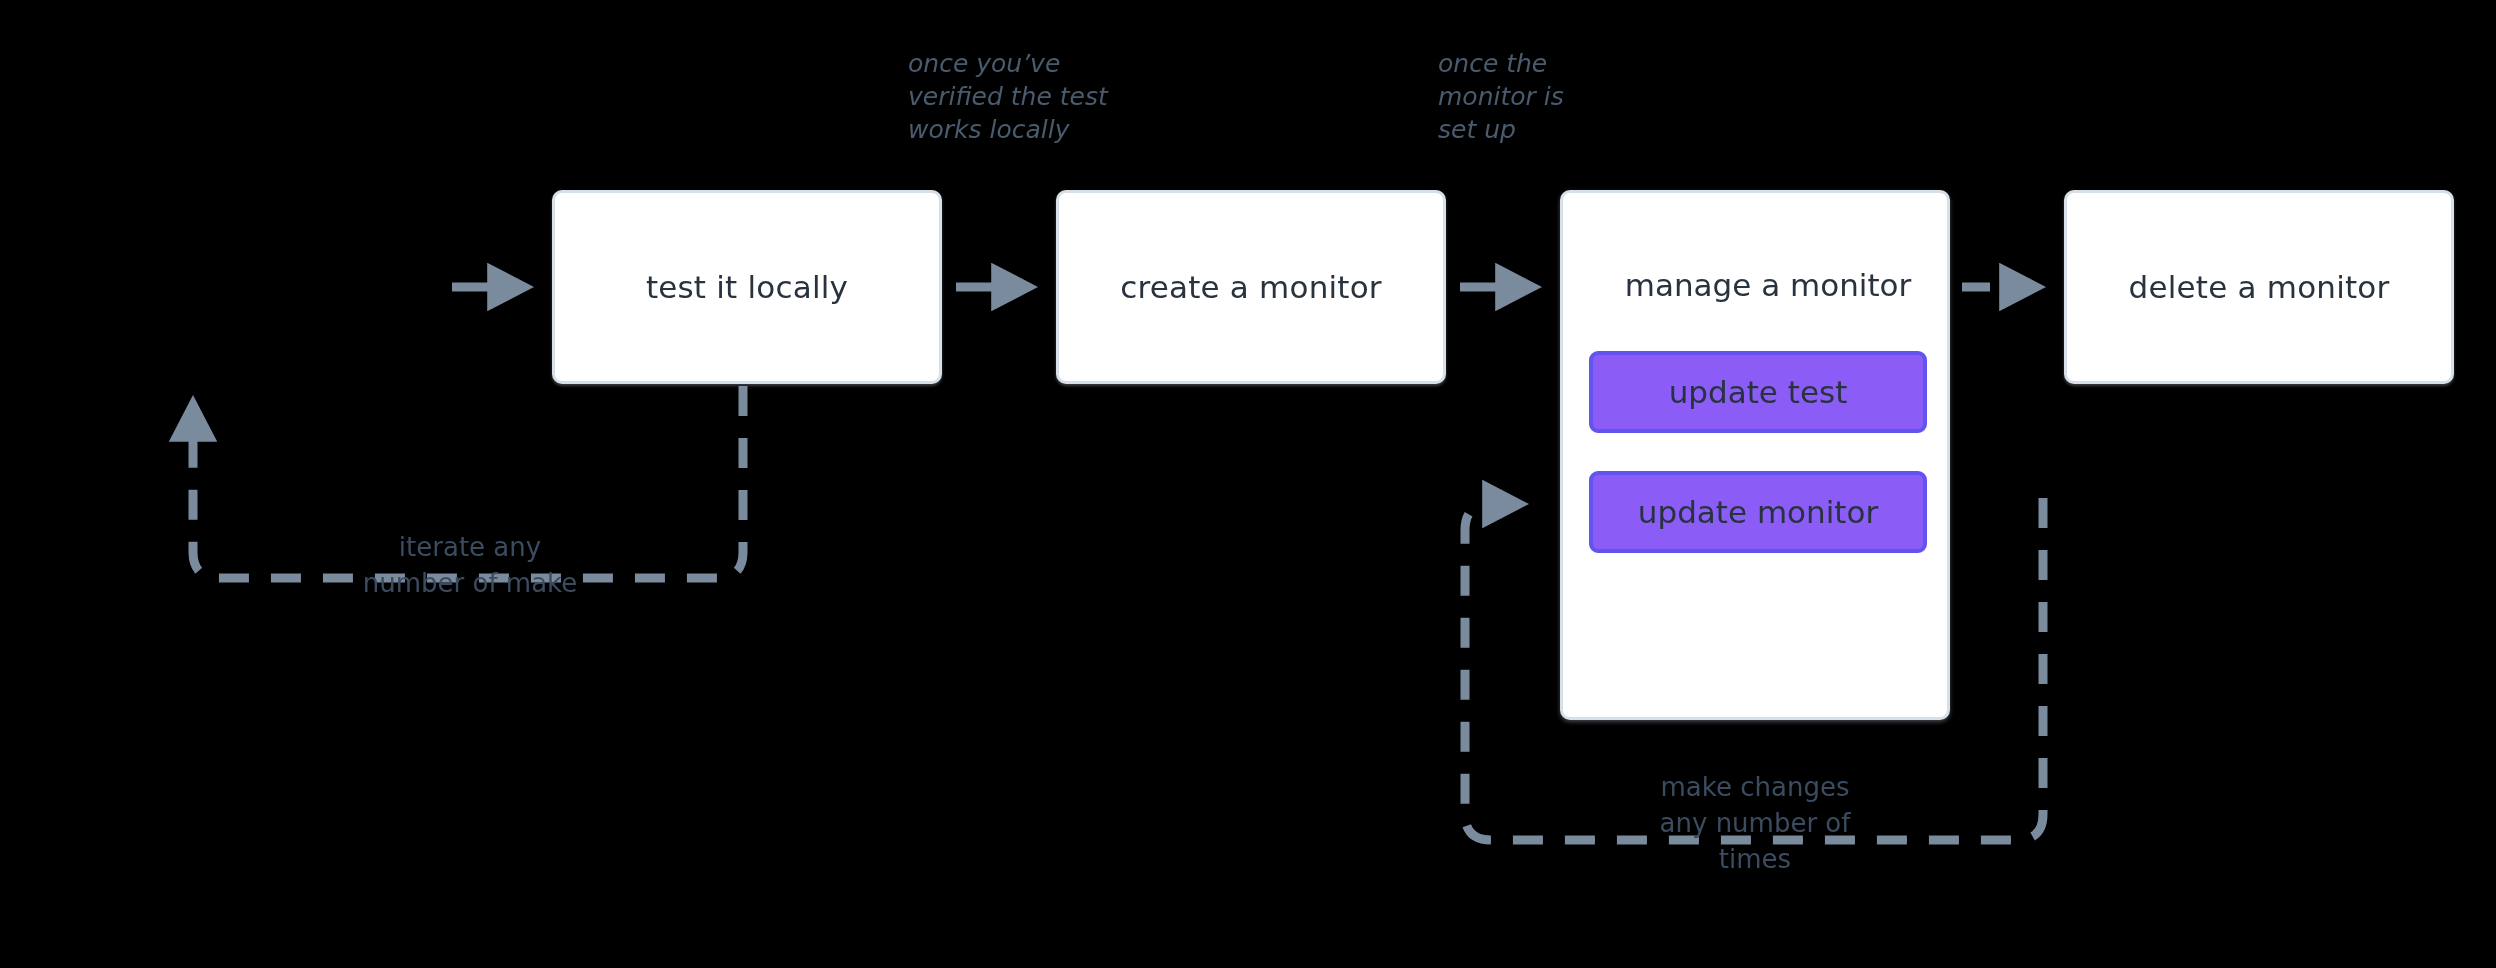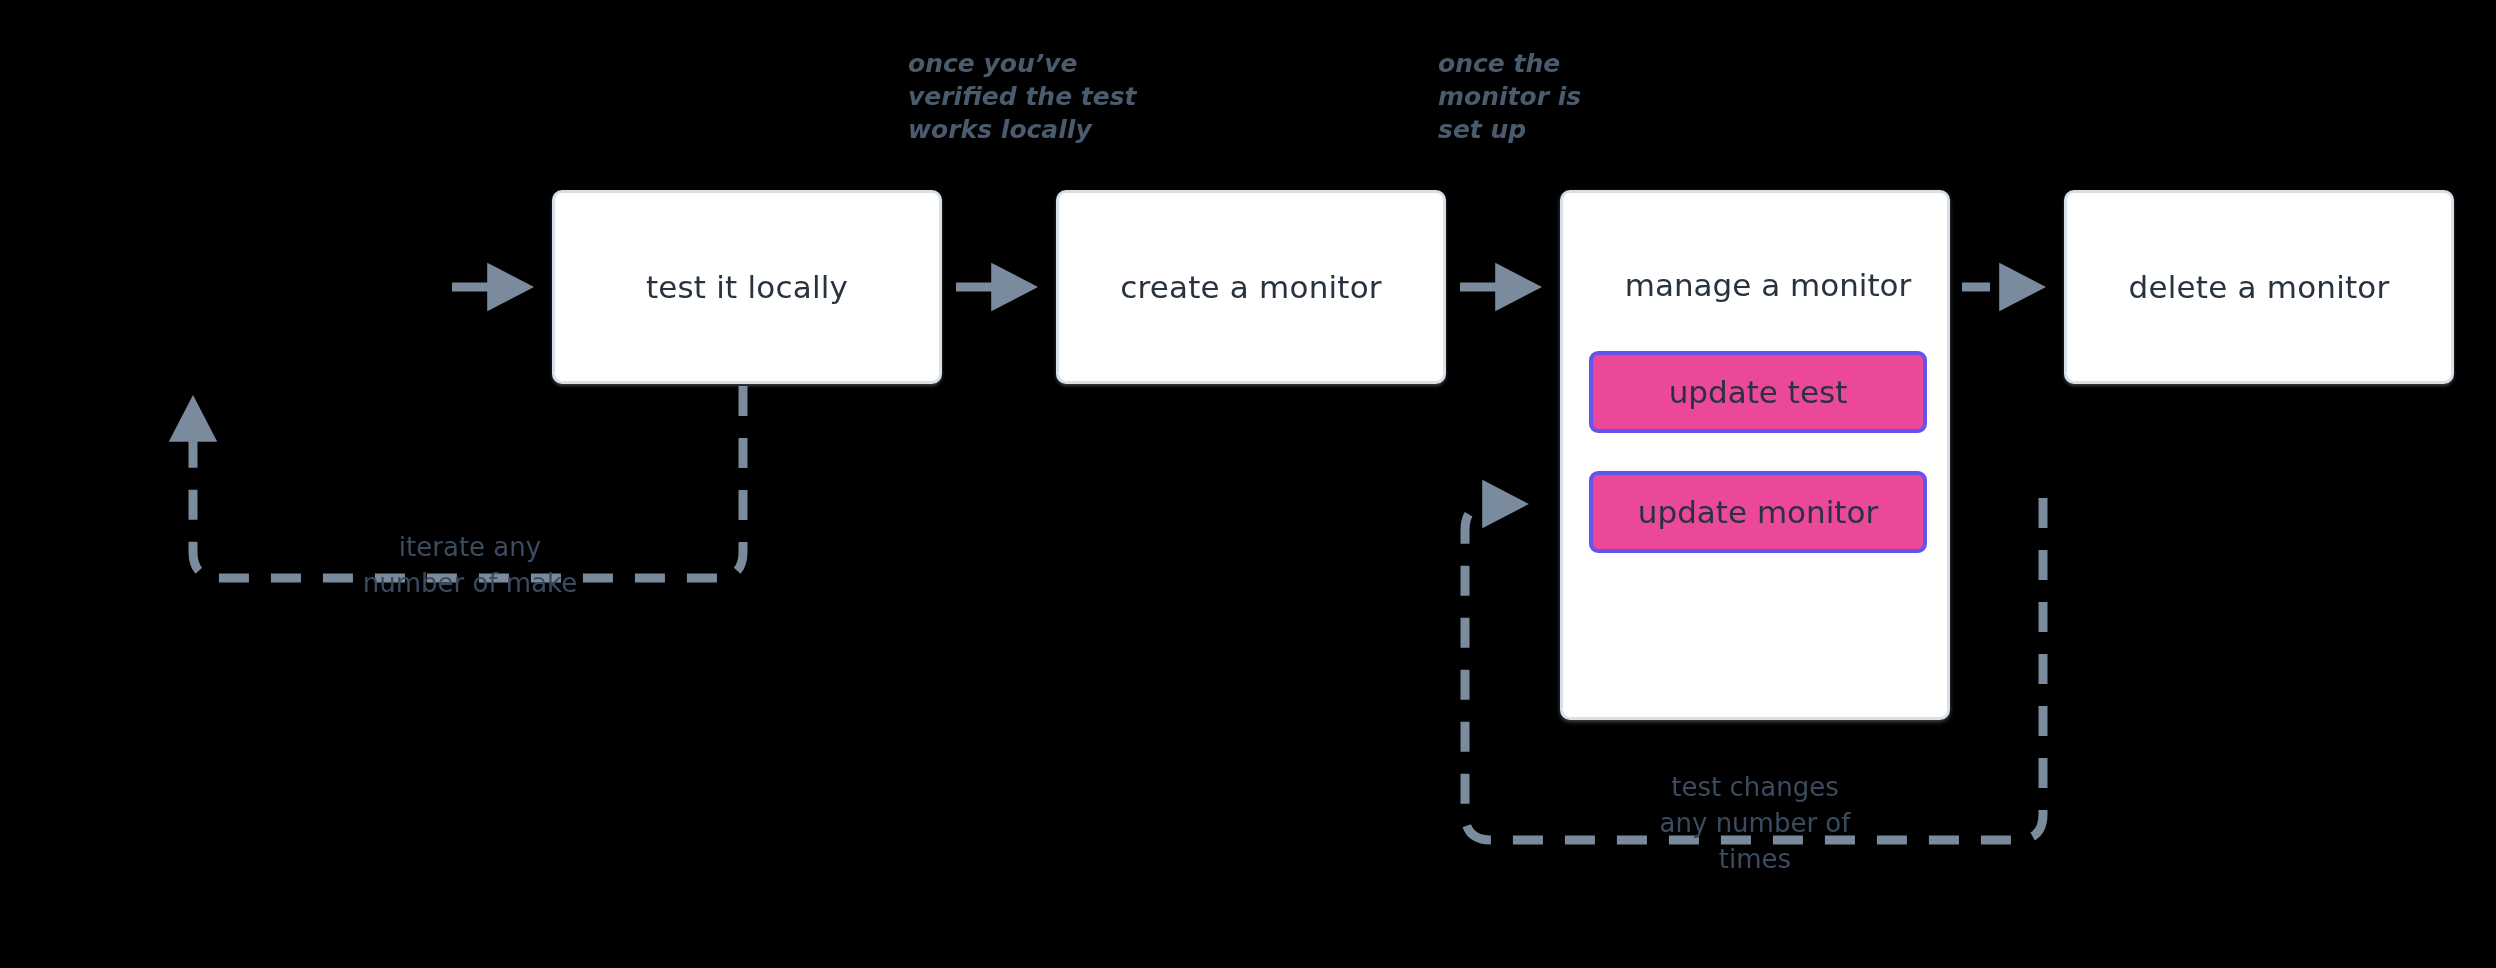--- a/index.html
+++ b/index.html
@@ -60,21 +60,21 @@
     left: 0;
     right: 0;
     text-align: center;
     color: #28333f;
     font-size: 31px;
     white-space: nowrap;
     padding-left: 26px;
   }
   .sub-node {
     position: absolute;
-    background: #ec4899;
+    background: #8b5cf6;
     border: 4px solid #6354f0;
     border-radius: 9px;
     box-sizing: border-box;
   }
   .sub-label {
     position: absolute;
     left: 0;
     right: 0;
     top: 50%;
     transform: translateY(-50%);
@@ -85,21 +85,20 @@
     white-space: nowrap;
   }
   
   .edge-note {
     position: absolute;
     color: #4a5b6e;
     font-size: 25px;
     font-style: italic;
     line-height: 1.32;
     white-space: pre-line;
-    font-weight: bold;
   }
   .loop-label {
     position: absolute;
     color: #3b4c60;
     font-size: 26px;
     line-height: 1.38;
     text-align: center;
     white-space: pre-line;
   }
 </style>
@@ -170,17 +169,17 @@
 verified the test
 works locally</div>
 
   <div class="edge-note" style="left:1438px; top:47px; width:300px;">once the
 monitor is
 set up</div>
 
   <div class="loop-label" style="left:280px; top:530px; width:380px;">iterate any
 number of make</div>
 
-  <div class="loop-label" style="left:1575px; top:770px; width:360px;">test changes
+  <div class="loop-label" style="left:1575px; top:770px; width:360px;">make changes
 any number of
 times</div>
 
 </div>
 
 </body></html>

